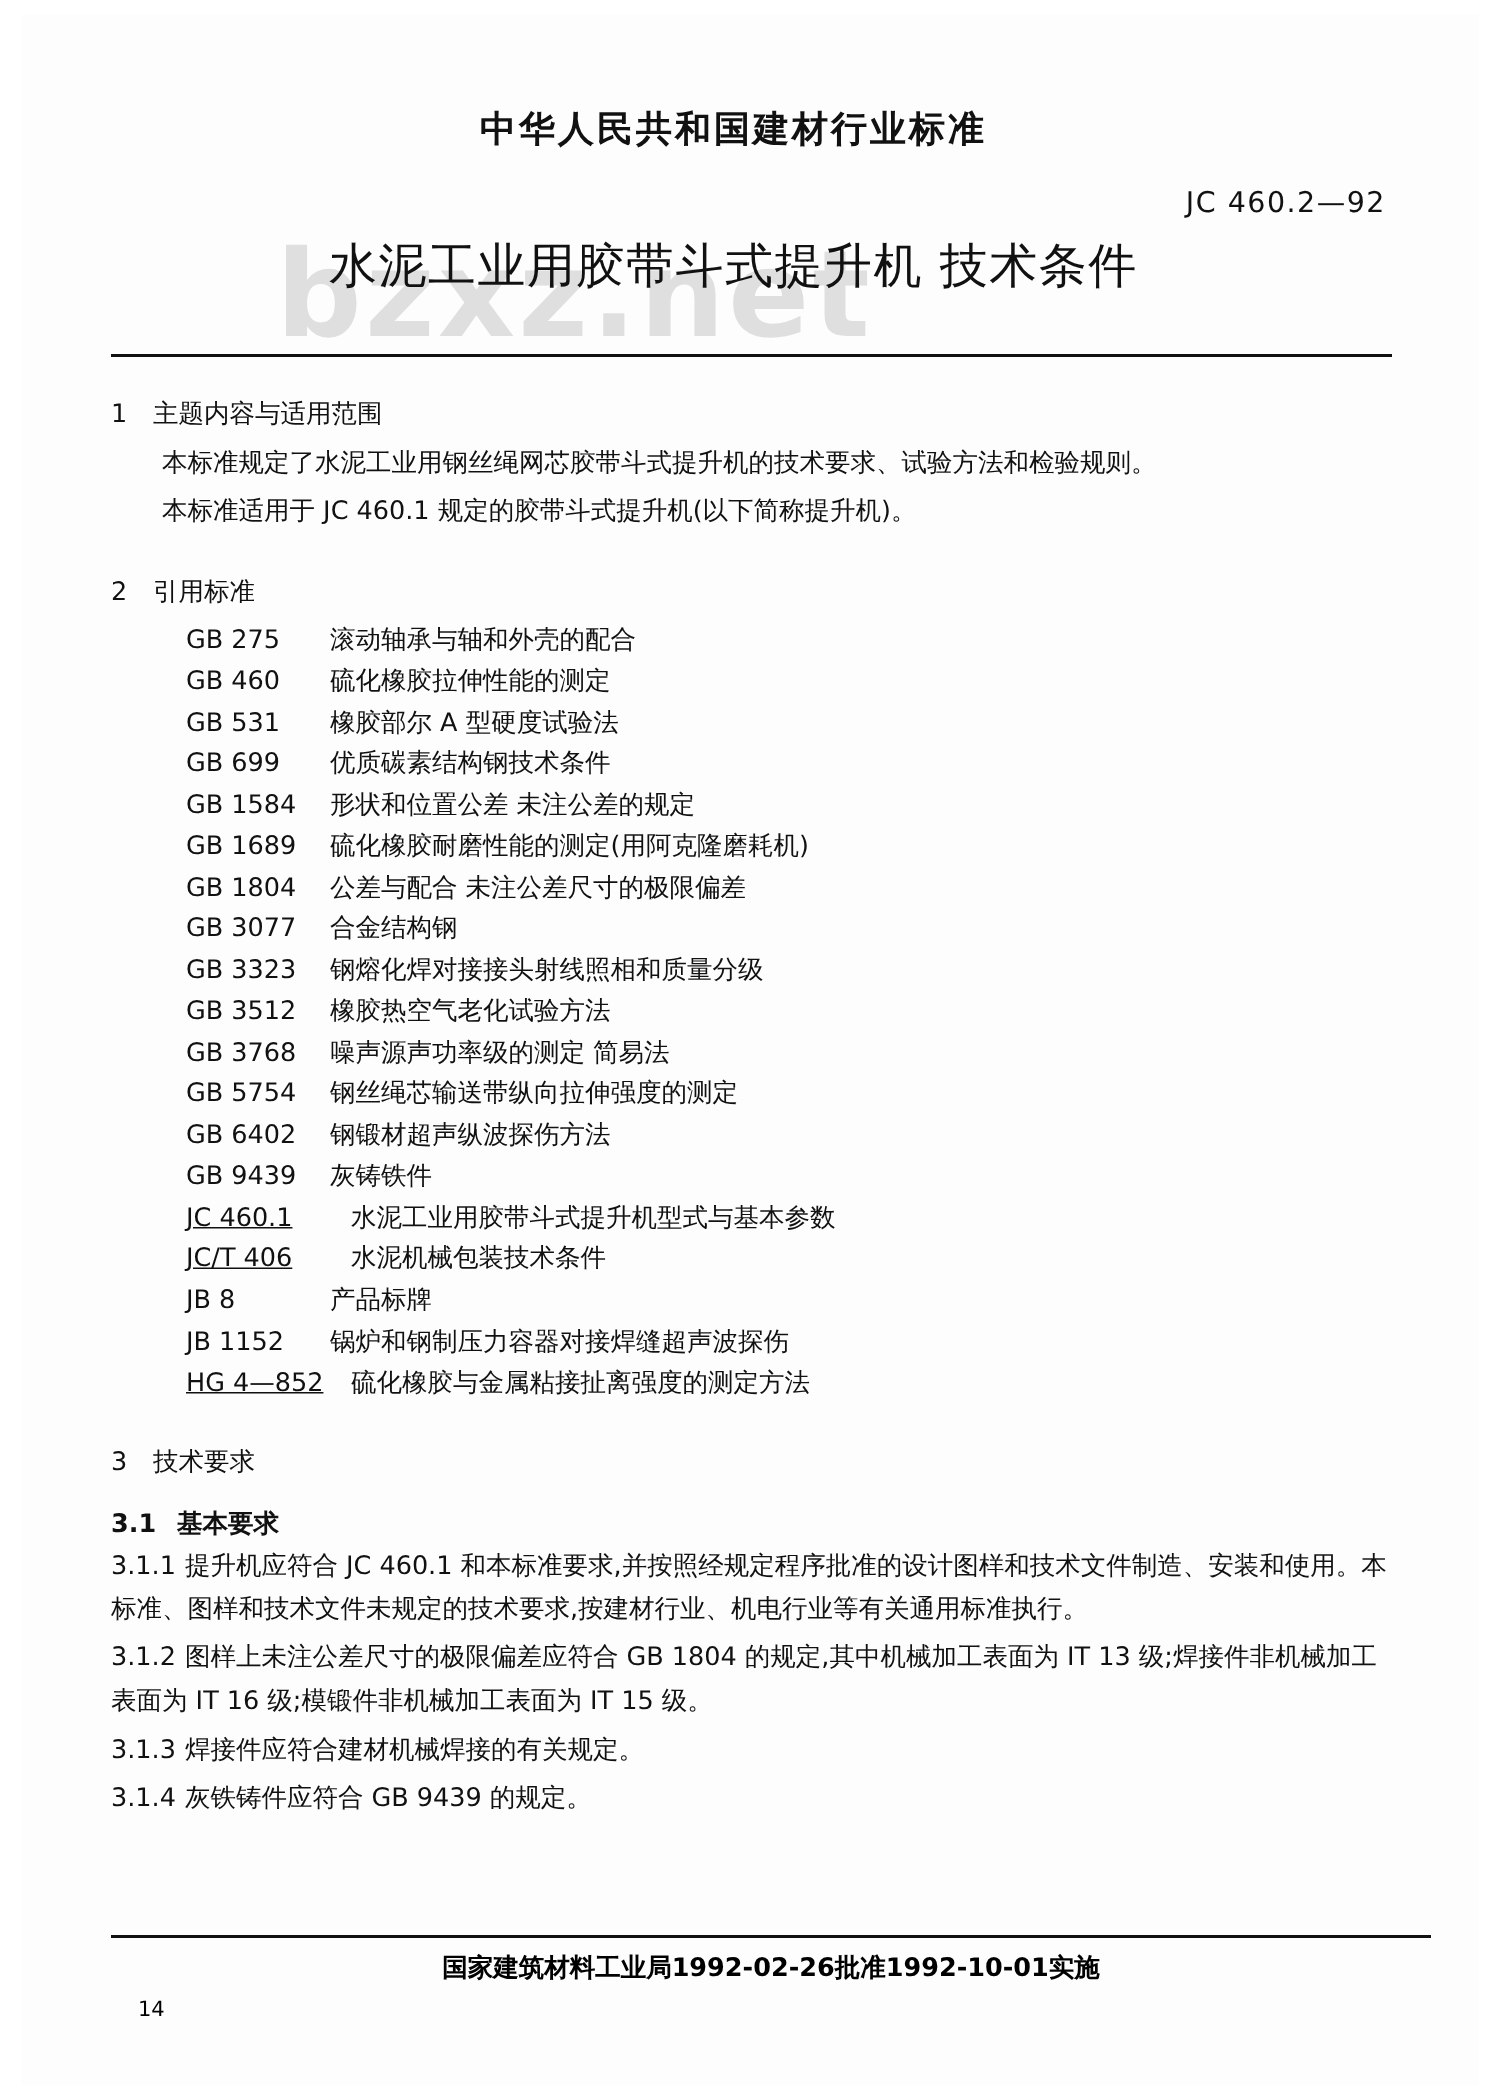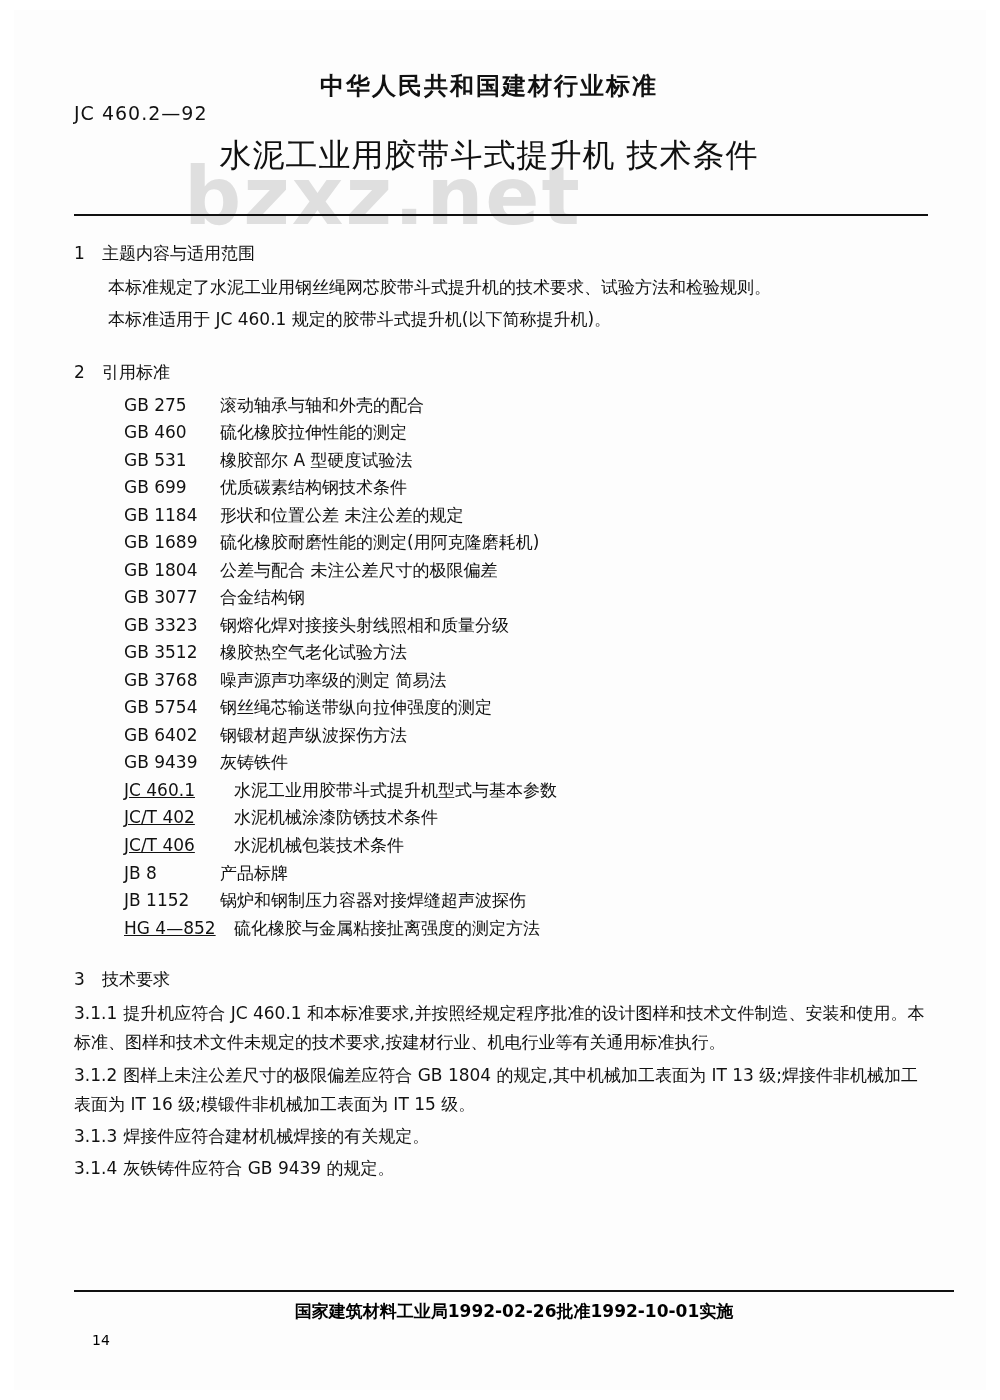--- a/index.html
+++ b/index.html
@@ -48,23 +48,25 @@
     pointer-events: none;
   }
   .hdr-org {
     text-align: center;
     font-size: 24px;
     font-weight: bold;
     letter-spacing: 2px;
     margin-left: -30px;
   }
   .std-code {
+    text-align: right;
     font-size: 19px;
     font-family: "DejaVu Sans", sans-serif;
     letter-spacing: 1px;
+    margin-top: 22px;
     padding-right: 10px;
   }
   .doc-title {
     text-align: center;
     font-size: 32px;
     font-weight: normal;
     letter-spacing: 1px;
     margin-top: 10px;
     margin-left: -30px;
   }
@@ -180,41 +182,43 @@
       <p class="para">本标准适用于 JC 460.1 规定的胶带斗式提升机(以下简称提升机)。</p>
 
       <div class="sec-head">
         <span class="num">2</span><span>引用标准</span>
       </div>
       <ul class="ref-list">
         <li class="ref-item"><span class="ref-code">GB 275</span><span class="ref-desc">滚动轴承与轴和外壳的配合</span></li>
         <li class="ref-item"><span class="ref-code">GB 460</span><span class="ref-desc">硫化橡胶拉伸性能的测定</span></li>
         <li class="ref-item"><span class="ref-code">GB 531</span><span class="ref-desc">橡胶部尔 A 型硬度试验法</span></li>
         <li class="ref-item"><span class="ref-code">GB 699</span><span class="ref-desc">优质碳素结构钢技术条件</span></li>
-        <li class="ref-item"><span class="ref-code">GB 1184</span><span class="ref-desc">形状和位置公差   未注公差的规定</span></li>
+        <li class="ref-item"><span class="ref-code">GB 1584</span><span class="ref-desc">形状和位置公差   未注公差的规定</span></li>
         <li class="ref-item"><span class="ref-code">GB 1689</span><span class="ref-desc">硫化橡胶耐磨性能的测定(用阿克隆磨耗机)</span></li>
         <li class="ref-item"><span class="ref-code">GB 1804</span><span class="ref-desc">公差与配合   未注公差尺寸的极限偏差</span></li>
         <li class="ref-item"><span class="ref-code">GB 3077</span><span class="ref-desc">合金结构钢</span></li>
         <li class="ref-item"><span class="ref-code">GB 3323</span><span class="ref-desc">钢熔化焊对接接头射线照相和质量分级</span></li>
         <li class="ref-item"><span class="ref-code">GB 3512</span><span class="ref-desc">橡胶热空气老化试验方法</span></li>
         <li class="ref-item"><span class="ref-code">GB 3768</span><span class="ref-desc">噪声源声功率级的测定   简易法</span></li>
         <li class="ref-item"><span class="ref-code">GB 5754</span><span class="ref-desc">钢丝绳芯输送带纵向拉伸强度的测定</span></li>
         <li class="ref-item"><span class="ref-code">GB 6402</span><span class="ref-desc">钢锻材超声纵波探伤方法</span></li>
         <li class="ref-item"><span class="ref-code">GB 9439</span><span class="ref-desc">灰铸铁件</span></li>
         <li class="ref-item"><span class="ref-code wide">JC 460.1</span><span class="ref-desc">水泥工业用胶带斗式提升机型式与基本参数</span></li>
-        <li class="ref-item"><span class="ref-code wide">JC/T 402</span><span class="ref-desc">水泥机械涂漆防锈技术条件</span></li>
         <li class="ref-item"><span class="ref-code wide">JC/T 406</span><span class="ref-desc">水泥机械包装技术条件</span></li>
         <li class="ref-item"><span class="ref-code">JB 8</span><span class="ref-desc">产品标牌</span></li>
         <li class="ref-item"><span class="ref-code">JB 1152</span><span class="ref-desc">锅炉和钢制压力容器对接焊缝超声波探伤</span></li>
         <li class="ref-item"><span class="ref-code wide">HG 4—852</span><span class="ref-desc">硫化橡胶与金属粘接扯离强度的测定方法</span></li>
       </ul>
 
       <div class="sec-head">
         <span class="num">3</span><span>技术要求</span>
       </div>
+      <div class="sub-head">
+        <span class="num">3.1</span><span>基本要求</span>
+      </div>
       <p class="clause"><span class="cnum">3.1.1</span><span>提升机应符合 JC 460.1 和本标准要求,并按照经规定程序批准的设计图样和技术文件制造、安装和使用。本标准、图样和技术文件未规定的技术要求,按建材行业、机电行业等有关通用标准执行。</span></p>
       <p class="clause"><span class="cnum">3.1.2</span><span>图样上未注公差尺寸的极限偏差应符合 GB 1804 的规定,其中机械加工表面为 IT 13 级;焊接件非机械加工表面为 IT 16 级;模锻件非机械加工表面为 IT 15 级。</span></p>
       <p class="clause"><span class="cnum">3.1.3</span><span>焊接件应符合建材机械焊接的有关规定。</span></p>
       <p class="clause"><span class="cnum">3.1.4</span><span>灰铁铸件应符合 GB 9439 的规定。</span></p>
 
     </div>
 
     <div class="footer">
       <hr class="footer-rule">
       <div class="footer-row">

